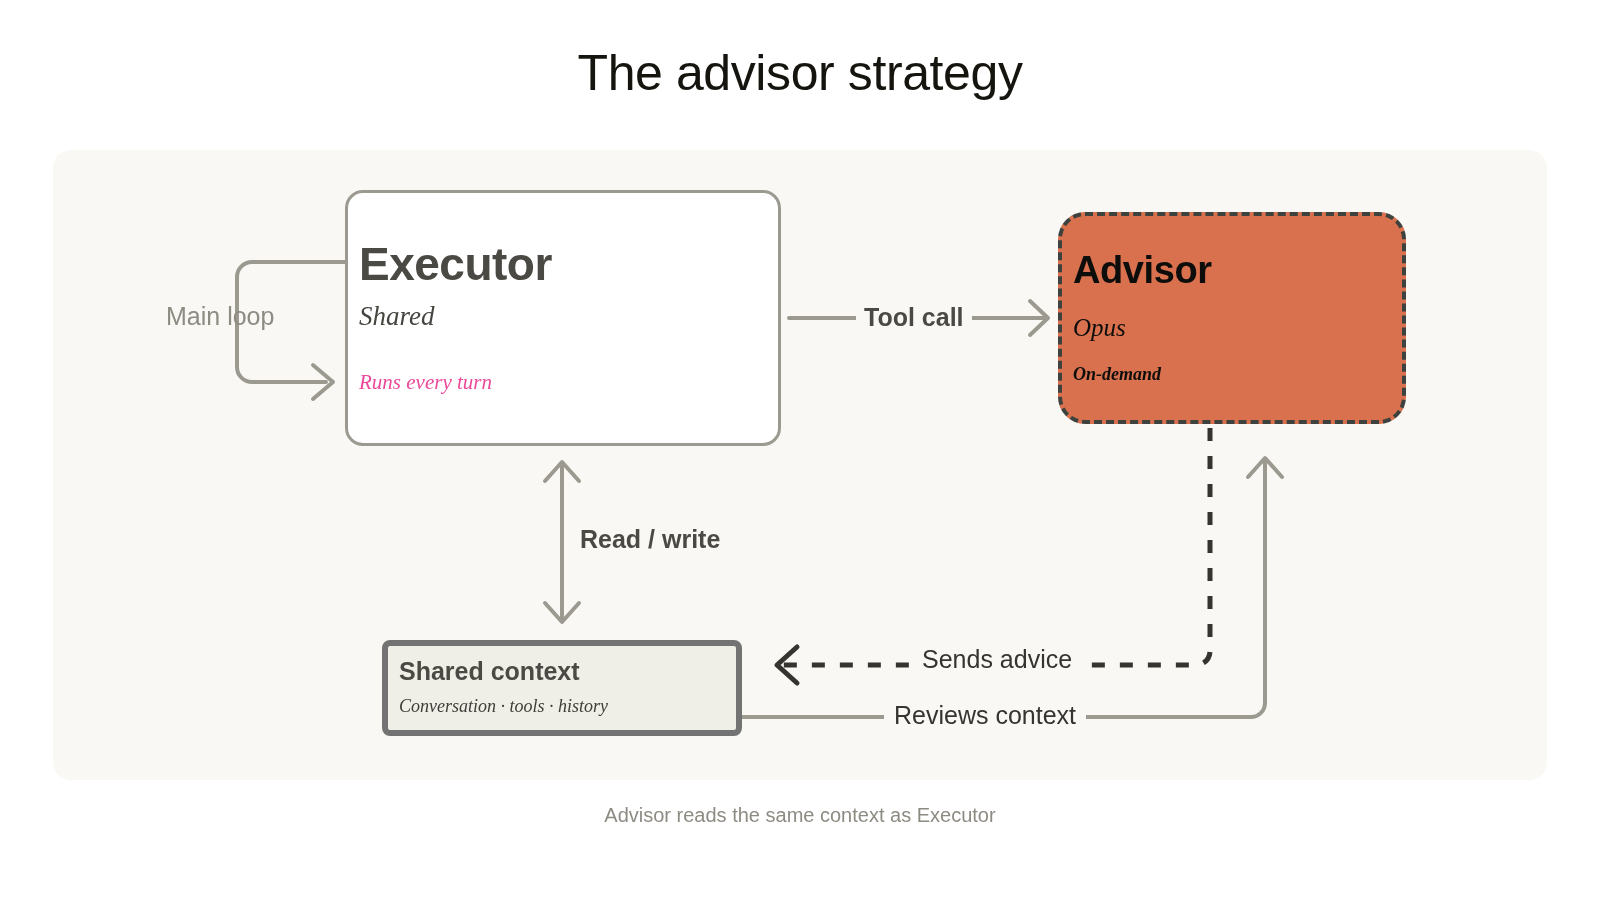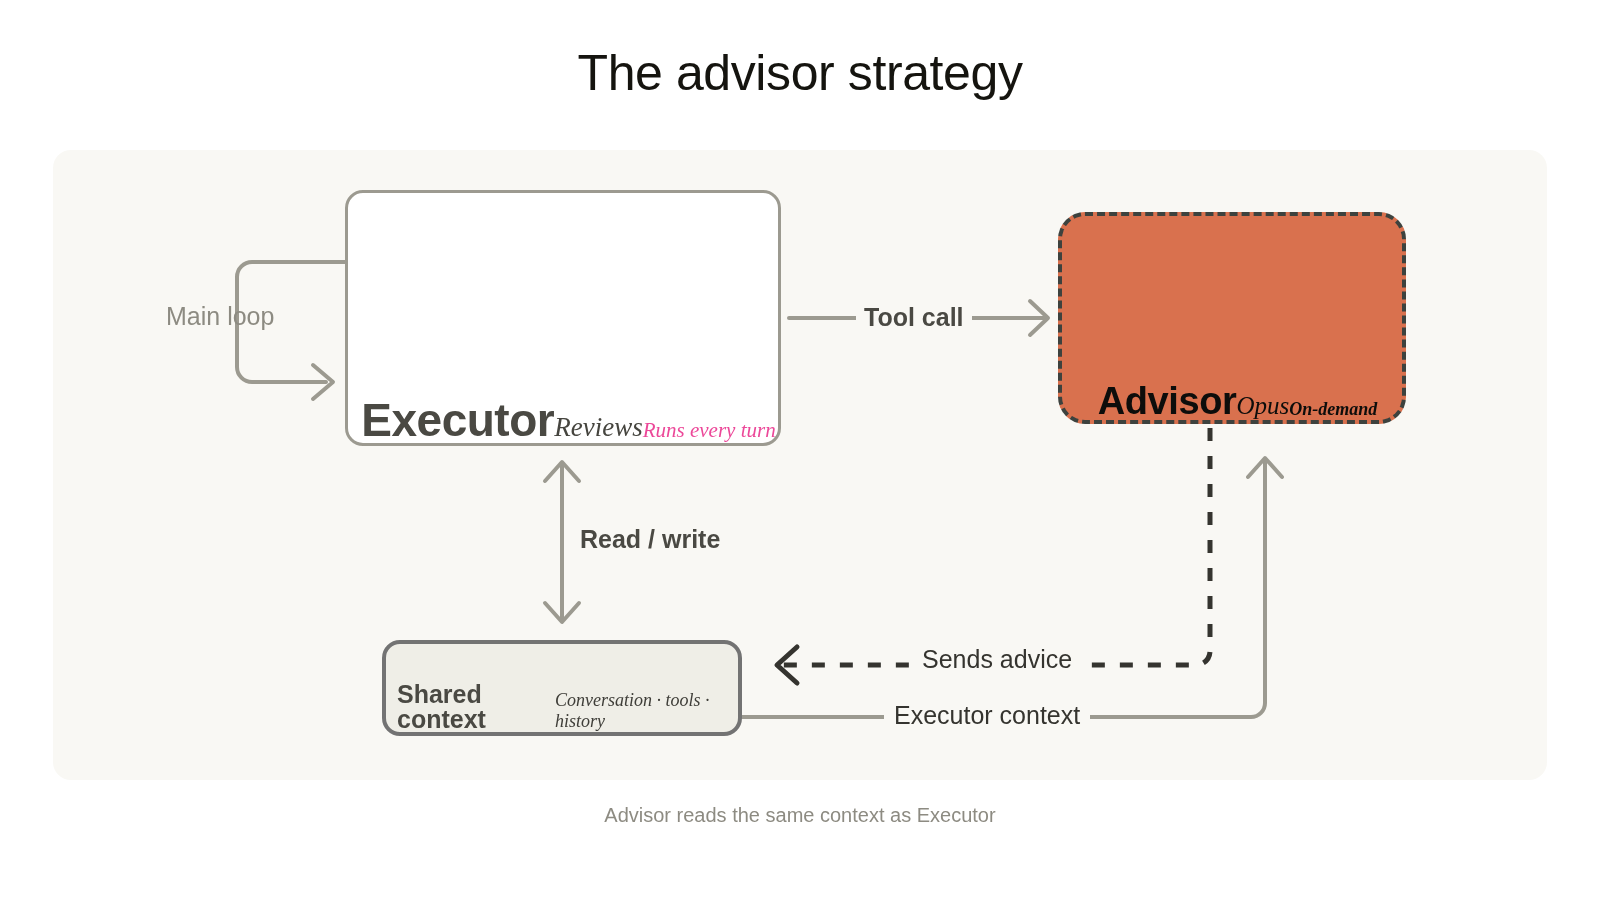--- a/index.html
+++ b/index.html
@@ -52,22 +52,22 @@
     width: 1600px;
     height: 900px;
     pointer-events: none;
   }
 
   
   .node {
     position: absolute;
     box-sizing: border-box;
     display: flex;
-    flex-direction: row;
-    align-items: flex-end;
+    flex-direction: column;
+    align-items: flex-start;
     justify-content: center;
     padding-left: 11px;
   }
 
   #node-executor {
     left: 345px;
     top: 190px;
     width: 436px;
     height: 256px;
     background: #ffffff;
@@ -127,22 +127,22 @@
     color: #0d0d0b;
     margin-top: 22px;
   }
 
   #node-shared-context {
     left: 382px;
     top: 640px;
     width: 360px;
     height: 96px;
     background: #efeee7;
-    border: 4px solid #737373;
-    border-radius: 18px;
+    border: 6px solid #737373;
+    border-radius: 8px;
   }
   #node-shared-context .node-title {
     font-size: 25px;
     font-weight: 700;
     color: #4a4943;
     line-height: 1;
   }
   #node-shared-context .node-note {
     font-family: "Liberation Serif", serif;
     font-style: italic;
@@ -240,36 +240,36 @@
     </g>
 
     <g>
       <path d="M742 717 H1251 A14 14 0 0 0 1265 703 V462" fill="none" stroke="#9c9a90" stroke-width="4" stroke-linecap="round"></path>
       <polyline points="1248,477 1265,458 1282,477" fill="none" stroke="#9c9a90" stroke-width="4" stroke-linecap="round" stroke-linejoin="round"></polyline>
     </g>
   </svg>
 
   <div class="node" id="node-executor">
     <div class="node-title">Executor</div>
-    <div class="node-model">Reviews</div>
+    <div class="node-model">Shared</div>
     <div class="node-note">Runs every turn</div>
   </div>
 
   <div class="node" id="node-advisor">
     <div class="node-title">Advisor</div>
     <div class="node-model">Opus</div>
     <div class="node-note">On-demand</div>
   </div>
 
   <div class="node" id="node-shared-context">
     <div class="node-title">Shared context</div>
     <div class="node-note">Conversation · tools · history</div>
   </div>
 
   <div class="edge-label" id="label-main-loop">Main loop</div>
   <div class="edge-label" id="label-tool-call">Tool call</div>
   <div class="edge-label" id="label-read-write">Read / write</div>
   <div class="edge-label" id="label-sends-advice">Sends advice</div>
-  <div class="edge-label" id="label-reviews-context">Executor context</div>
+  <div class="edge-label" id="label-reviews-context">Reviews context</div>
 
   <div id="footer-caption">Advisor reads the same context as Executor</div>
 
 </div>
 
 </body></html>

